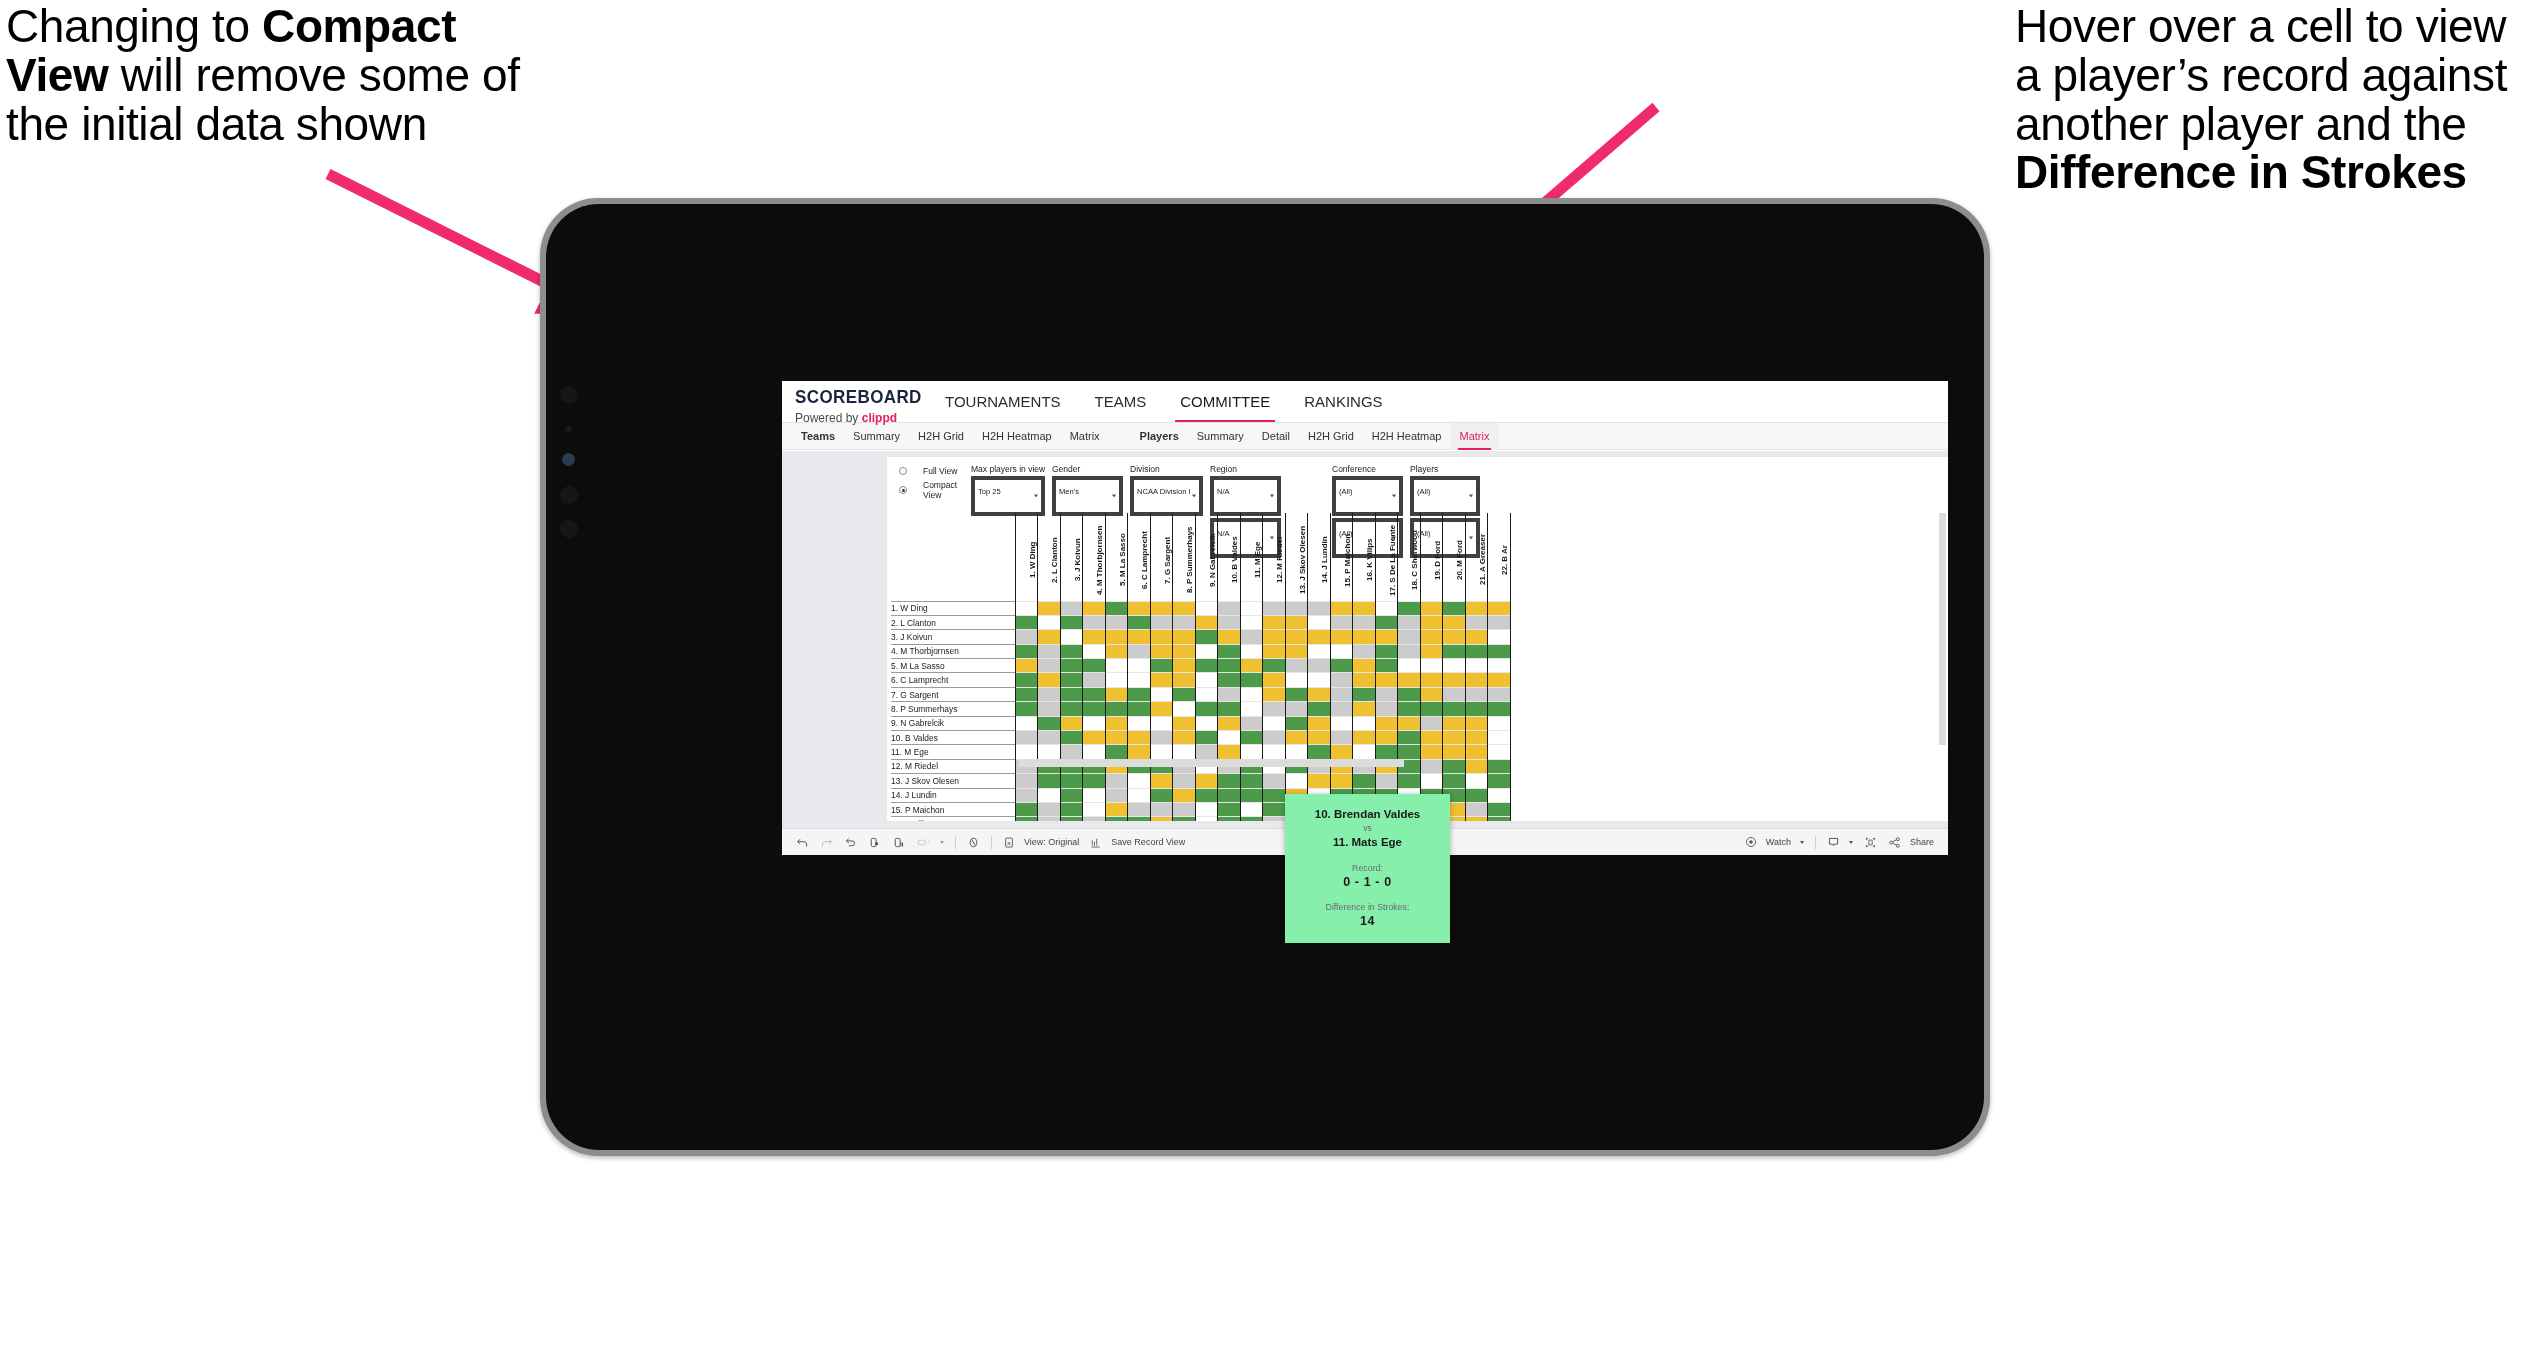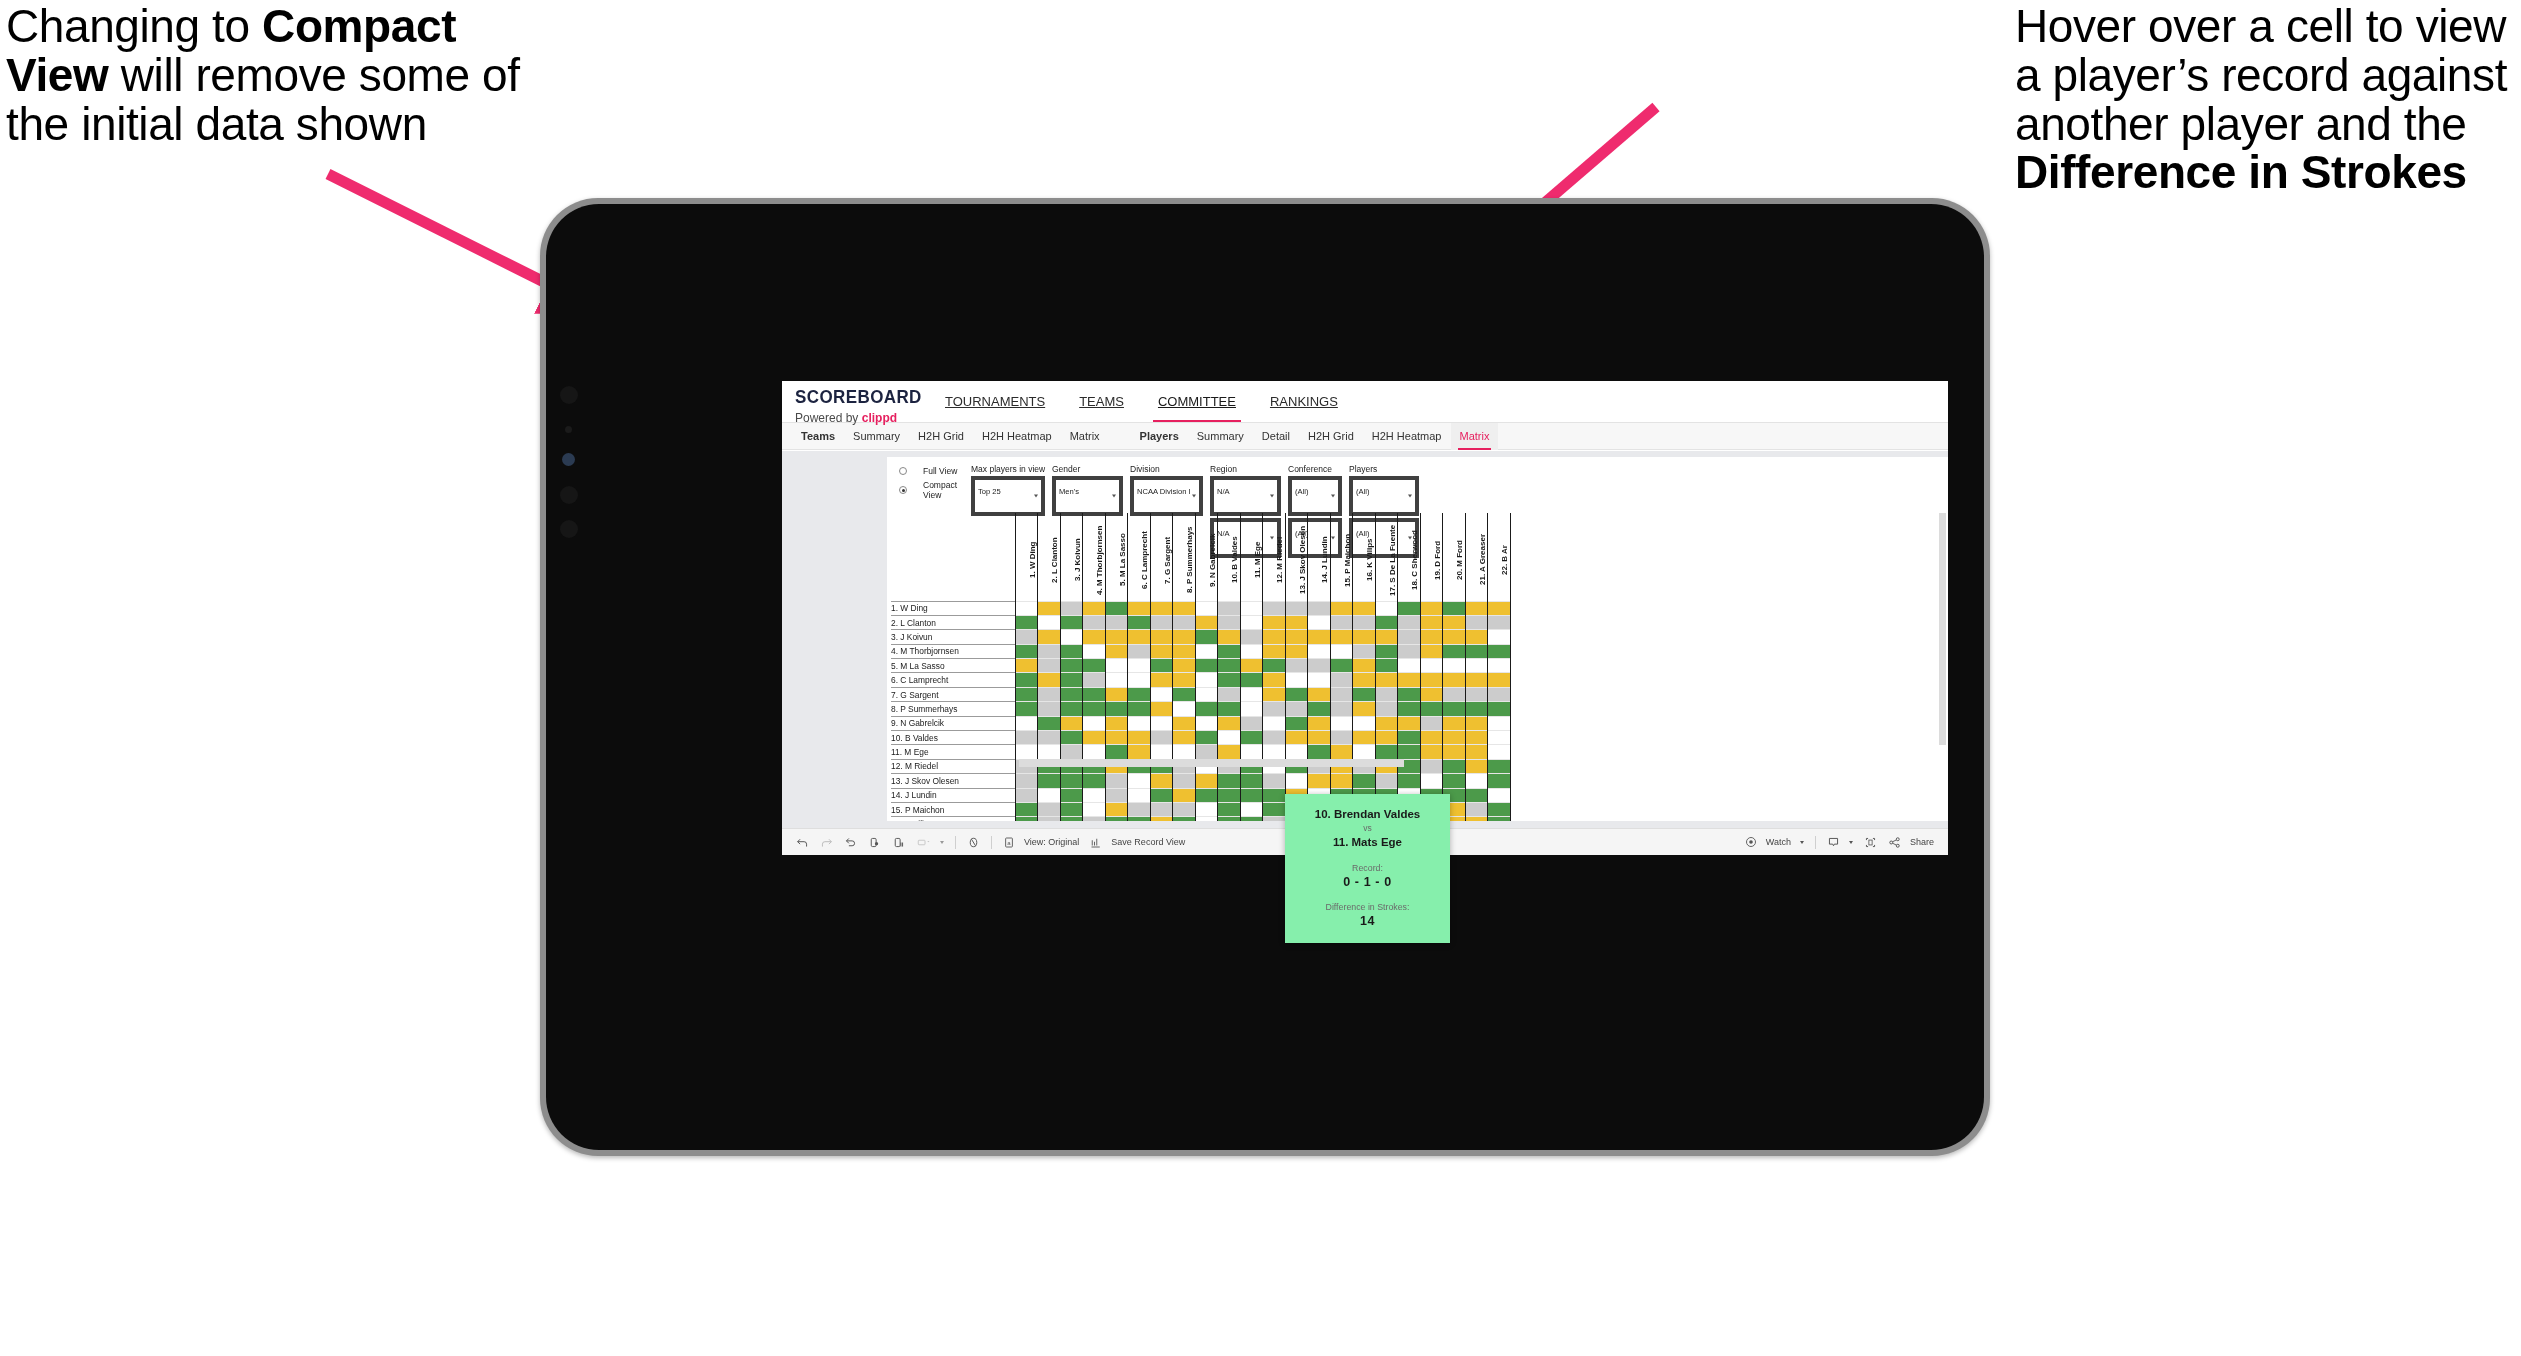--- a/index.html
+++ b/index.html
@@ -33,22 +33,22 @@
             background: #ffffff; overflow: hidden; }
 
   
   #topbar { height: 42px; background: #fff; display: flex; align-items: stretch;
             border-bottom: 1px solid #e3e3e3; }
   #brand { width: 146px; padding: 5px 0 0 13px; flex: none; }
   #brand-title { font-size: 17px; font-weight: bold; letter-spacing: .4px; color: #1c2340;
                  font-family: "Liberation Sans", sans-serif; transform: scaleY(1.12); transform-origin: left top;}
   #brand-sub { font-size: 12px; color: #4a4a4a; margin-top: 5px; }
   #brand-sub .clippd { color: #e6205f; font-weight: bold; }
-  .topnav-item { display: flex; align-items: center; padding: 0 17px; font-size: 13px;
-                 color: #2b2b2b; position: relative; white-space: nowrap; text-decoration: underline; }
+  .topnav-item { display: flex; align-items: center; padding: 0 17px; font-size: 15px;
+                 color: #2b2b2b; position: relative; white-space: nowrap; }
   .topnav-item.active { color: #1a1a1a; }
   .topnav-item.active::after { content:""; position:absolute; left:12px; right:12px; bottom:0;
                  height:2.5px; background:#e6205f; }
 
   
   #subbar { height: 27px; background: #f7f7f7; display: flex; align-items: center;
             border-bottom: 1px solid #e3e3e3; padding-left: 10px; }
   .subnav-item { font-size: 11px; color: #333; padding: 0 9px; height: 27px;
                  display: flex; align-items: center; position: relative; white-space: nowrap; }
   .subnav-item.bold { font-weight: bold; }
@@ -67,21 +67,21 @@
   .radio-row { display: flex; align-items: center; gap: 16px; font-size: 8.5px; color: #222; margin-bottom: 4px; }
   .radio { width: 8px; height: 8px; border-radius: 50%; border: 1px solid #888; background:#fff;
            display:inline-block; position: relative; flex: none; }
   .radio.on::after { content:""; position:absolute; left:1.5px; top:1.5px; width:3px; height:3px;
            border-radius:50%; background:#333; }
   .fgroup { margin-right: 7px; }
   .fgroup.w1 { width: 74px; }
   .fgroup.w2 { width: 71px; }
   .fgroup.w3 { width: 73px; }
   .fgroup.w4 { width: 71px; }
-  .fgroup.w5 { width: 54px; }
+  .fgroup.w5 { width: 71px; margin-left: 44px; }
   .fgroup.w6 { width: 70px; }
   .flabel { font-size: 8.5px; color: #222; margin-bottom: 2px; white-space: nowrap; }
   .fsel { height: 12px; border: 4px solid #404040; background: #fff; font-size: 7.6px; color: #222;
           display: flex; align-items: flex-end; padding: 16px 3px; position: relative; margin-bottom: 2px; }
   .fsel .caret { position: absolute; right: 3px; top: 50%; transform: translateY(-50%);
                  border-left: 2.6px solid transparent; border-right: 2.6px solid transparent;
                  border-top: 3.4px solid #555; }
 
   
   #matrix-wrap { position: absolute; left: 0; top: 56px; right: 0; bottom: 0; overflow: hidden; }

